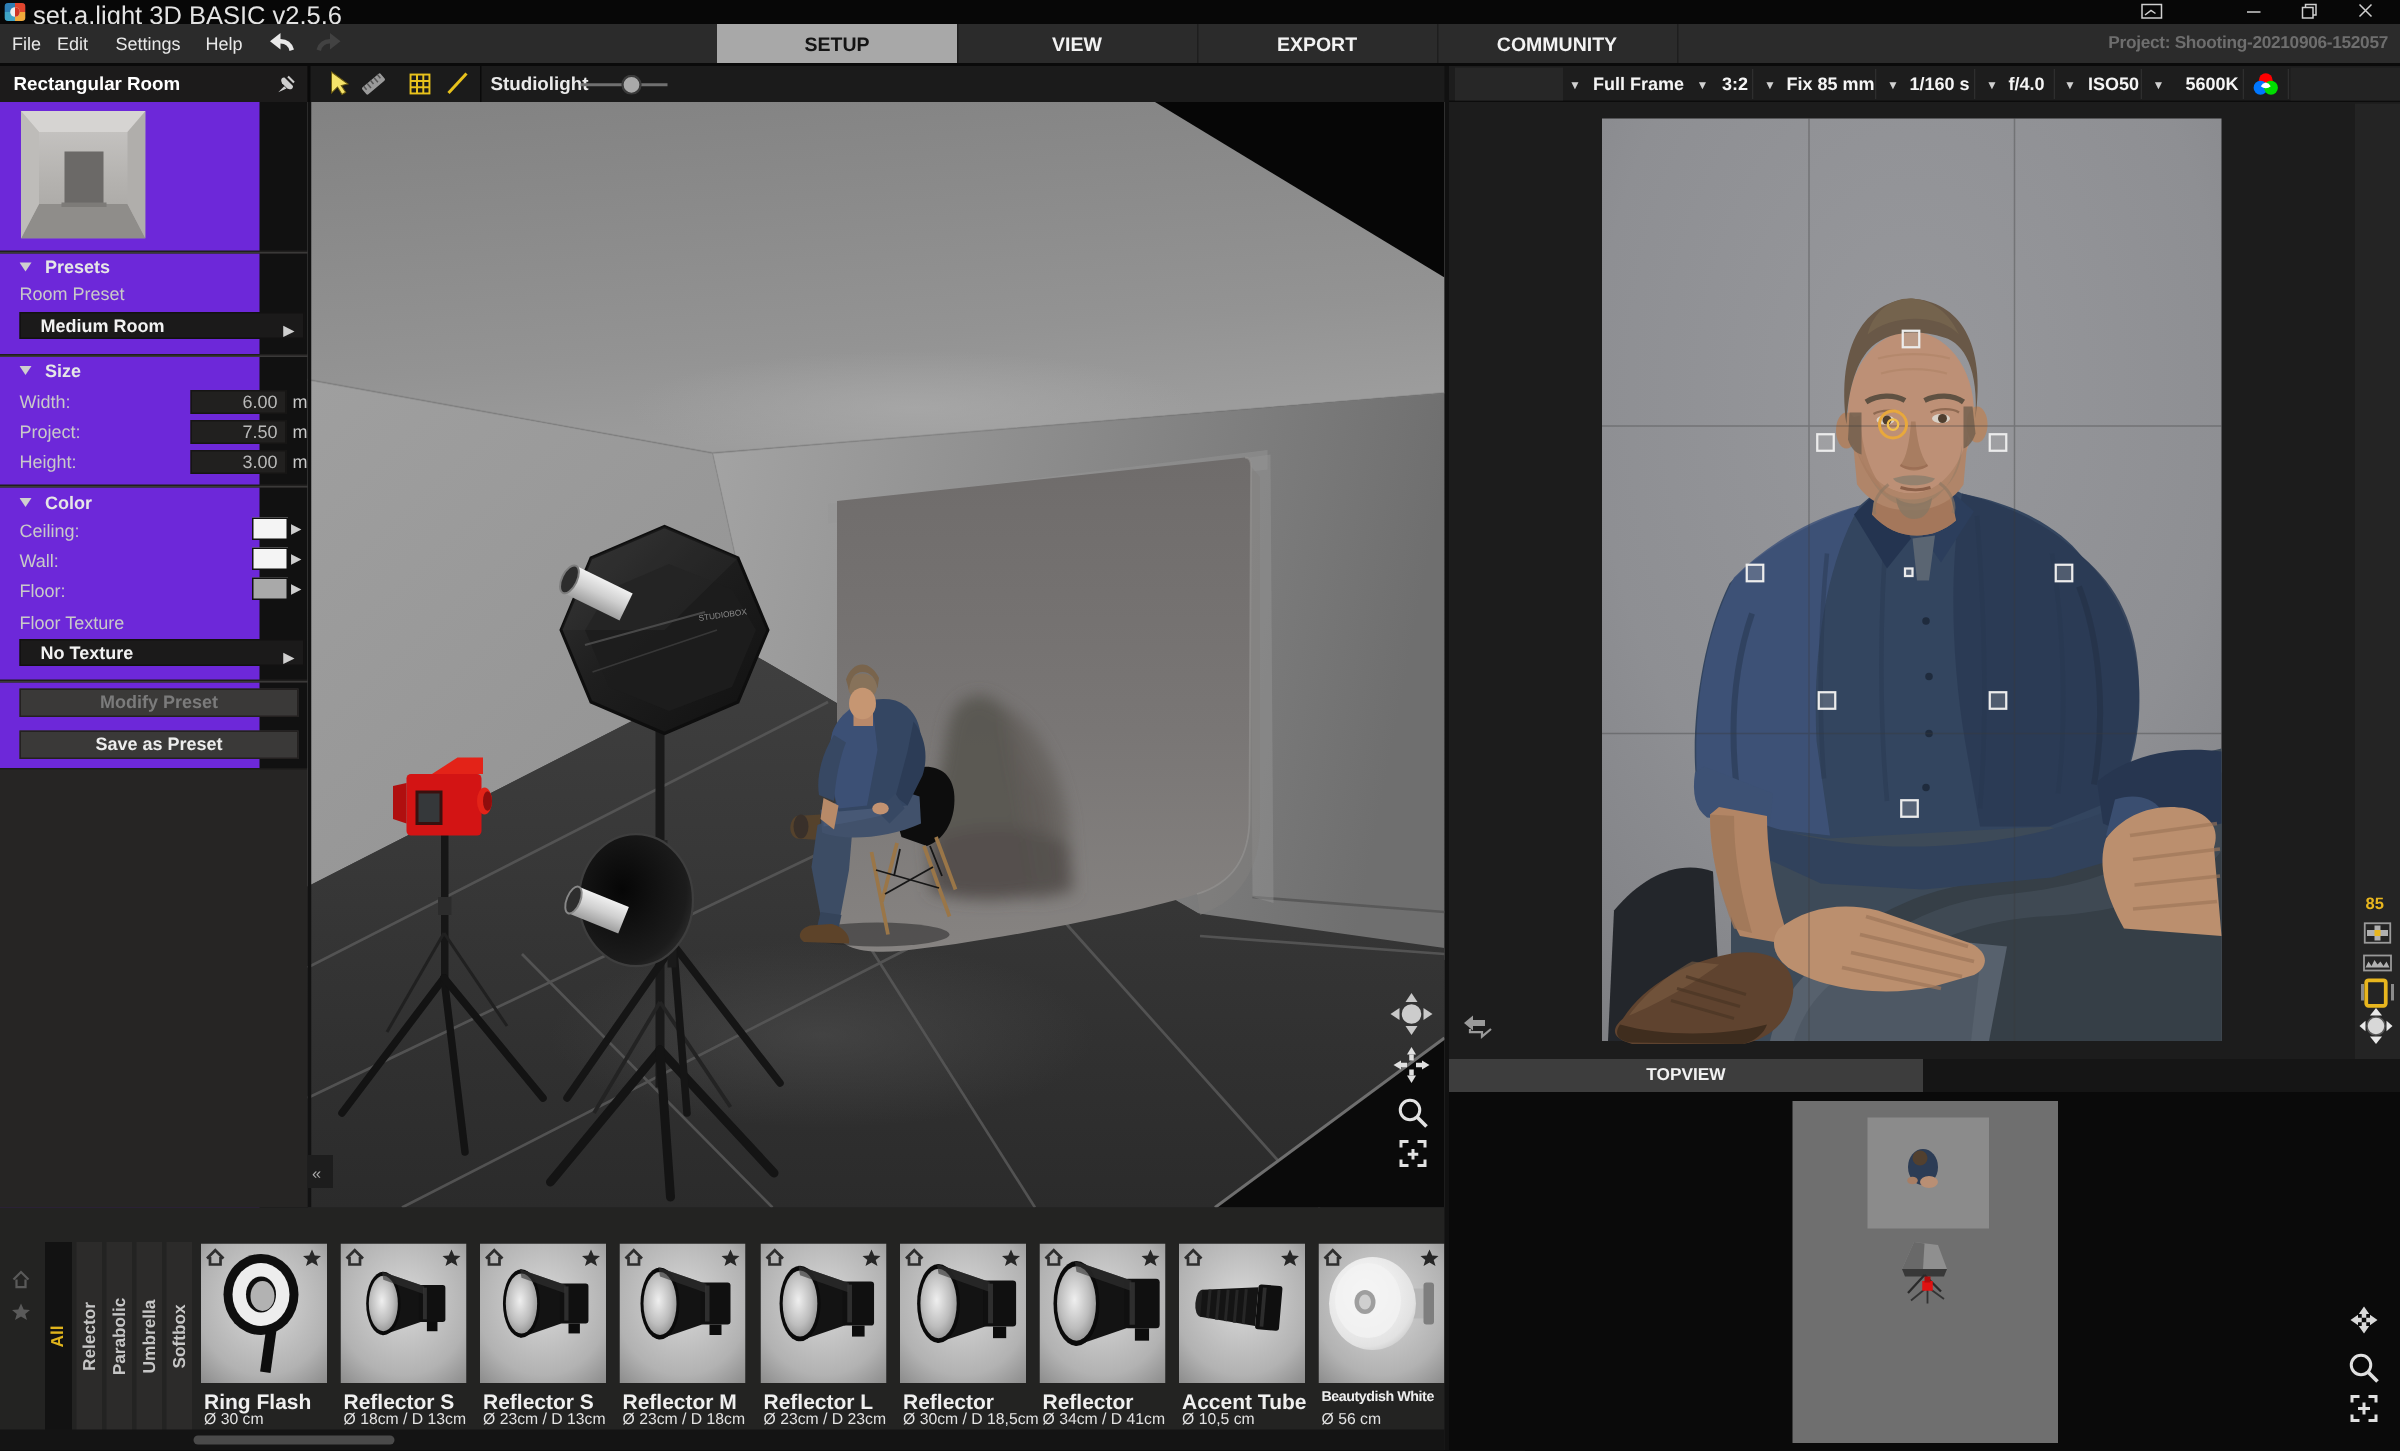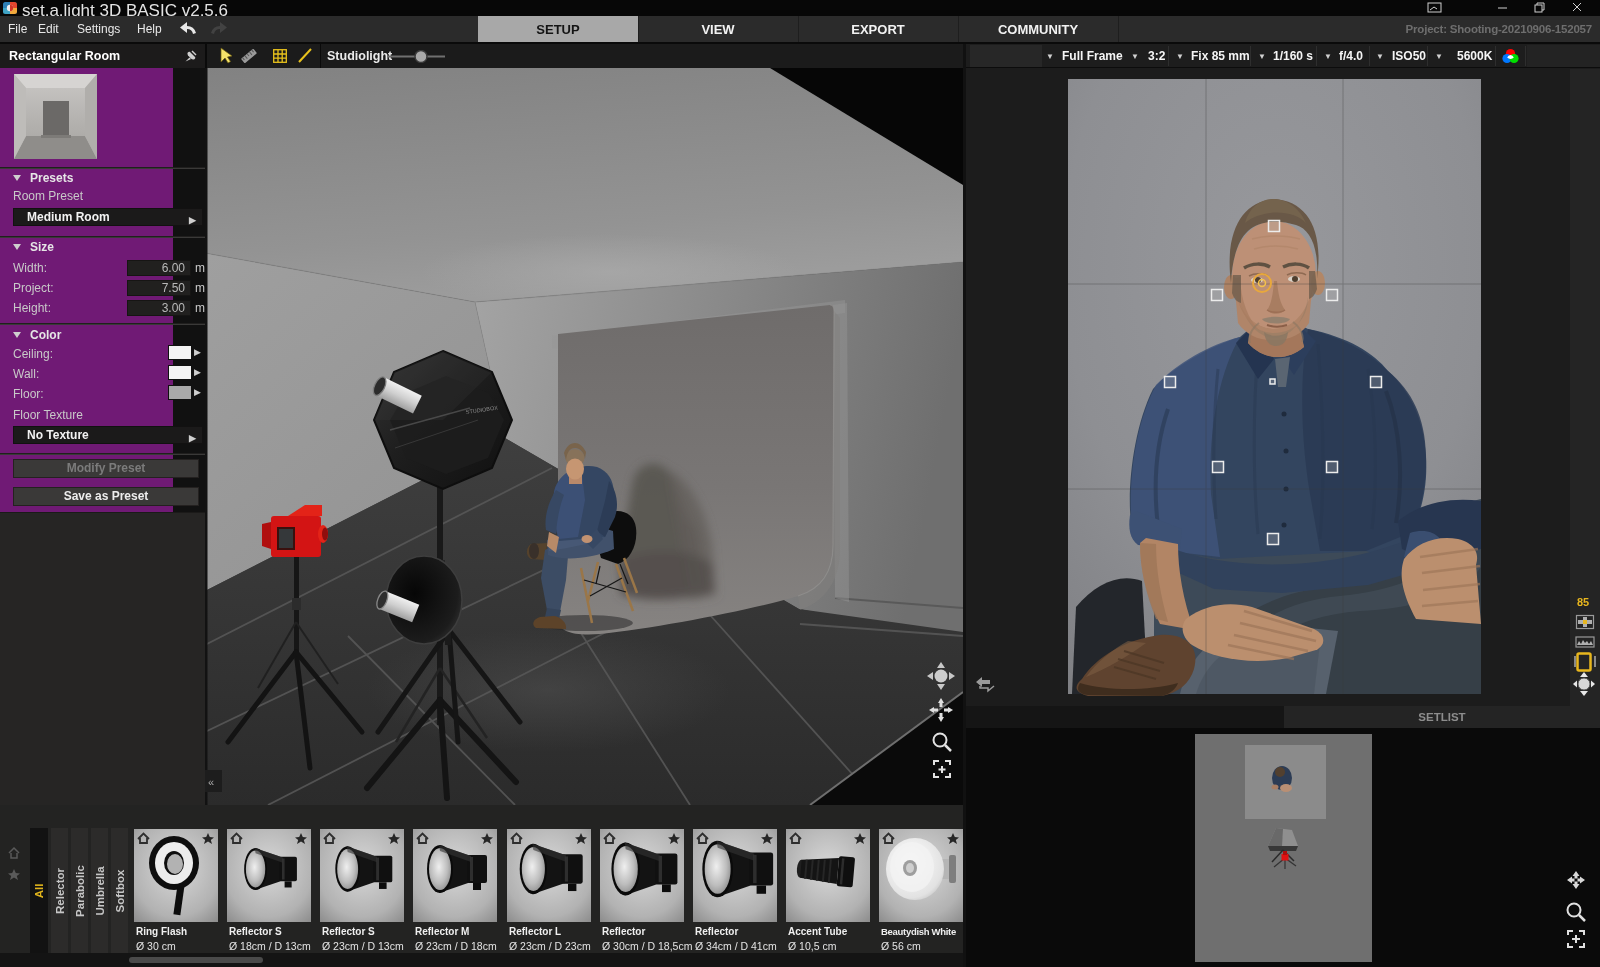--- a/index.html
+++ b/index.html
@@ -11,21 +11,21 @@
 #titlebar{left:0;top:0;width:1600px;height:16px;background:#070707;color:#e3e3e3;}
 #titlebar .t{position:absolute;left:22px;top:1px;font-size:17px;}
 
 #menubar{left:0;top:16px;width:1600px;height:26px;background:#2b2b2b;}
 .mitem{position:absolute;top:0;height:16px;line-height:26px;color:#e8e8e8;font-size:12px;}
 .tab{position:absolute;top:0;height:26px;line-height:27px;text-align:center;width:160px;
  color:#f2f2f2;font-weight:bold;font-size:13px;}
 .tab.active{background:#a8a8a8;color:#141414;}
 #menubar .sep{position:absolute;top:0;width:1px;height:26px;background:#1e1e1e;}
 
-#lpanel{left:0;top:44px;width:173px;height:761px;background:#701a75;}
+#lpanel{left:0;top:44px;width:173px;height:761px;background:#6d28d9;}
 #lpanel .hdr{position:absolute;left:0;top:0;width:205px;height:24px;background:#1c1b1b;
  color:#fff;font-size:12.5px;font-weight:bold;line-height:24px;padding-left:9px;}
 .lbl{position:absolute;color:#c9c9c9;font-size:12px;}
 .sechead{position:absolute;color:#e6e6e6;font-size:12px;font-weight:bold;}
 .divline{position:absolute;left:0;width:205px;height:2px;background:#201f1e;border-bottom:1px solid #3a3938;}
 .inbox{position:absolute;background:#21201f;border:1px solid #161514;color:#b9b9b9;
  font-size:12px;text-align:right;padding-right:5px;line-height:14px;}
 .drop{position:absolute;left:13px;width:190px;height:18px;background:#1b1a1a;border:1px solid #121111;
  color:#f2f2f2;font-weight:bold;font-size:12px;line-height:16px;padding-left:13px;}
 .drop .ar{position:absolute;right:6px;top:3px;color:#cfcfcf;font-size:9px;}
@@ -35,21 +35,21 @@
 #vtoolbar{left:205px;top:44px;width:758px;height:24px;background:#1b1b1b;border-left:2px solid #0a0a0a;}
 #scene{left:205px;top:68px;width:758px;height:737px;}
 
 #bpanel{left:0;top:805px;width:963px;height:162px;background:#232322;overflow:hidden;}
 #btabs{position:absolute;left:0;top:0;width:963px;height:19px;background:#191918;}
 .btab{position:absolute;top:0;height:19px;line-height:19px;font-size:11.5px;font-weight:bold;color:#8f8f8f;}
 .vtab{position:absolute;top:23px;height:126px;background:#2c2b2a;color:#c6c6c6;}
 .vtab span{position:absolute;left:50%;top:50%;transform:translate(-50%,-50%) rotate(-90deg);
  white-space:nowrap;font-size:11.5px;font-weight:bold;}
 .cell{position:absolute;top:24px;width:84px;height:93px;}
-.cellname{position:absolute;color:#efefef;font-size:10px;font-weight:bold;white-space:nowrap;}
+.cellname{position:absolute;color:#efefef;font-size:14px;font-weight:bold;white-space:nowrap;}
 .cellsize{position:absolute;color:#e3e3e3;font-size:10.5px;white-space:nowrap;}
 
 #rpanel{left:966px;top:44px;width:634px;height:923px;background:#1c1c1c;}
 #rbar{position:absolute;left:0;top:0;width:634px;height:24px;background:#1d1d1d;border-bottom:1px solid #0c0c0c;}
 .ritem{position:absolute;top:0;height:24px;line-height:24px;color:#f5f5f5;font-size:12px;font-weight:bold;}
 .rcaret{position:absolute;top:0;height:24px;line-height:25px;color:#d0d0d0;font-size:8px;}
 .rsep{position:absolute;top:2px;width:1px;height:20px;background:#0d0d0d;border-right:1px solid #2e2e2e;}
 #rtabs{position:absolute;left:0;top:662px;width:634px;height:22px;background:#151515;}
 </style>
 </head>
@@ -785,21 +785,21 @@
               <path d="M11 0 L7 -3.5 L7 3.5 Z"></path>
         </g>
       </g>
       <g transform="translate(10,608)" fill="#9a9a9a">
         <path d="M0 5 L6 0 L6 3 L14 3 L14 7 L6 7 L6 10 Z"></path>
         <path d="M18 9 L12 14 L12 11 L4 11 L4 9" fill="none" stroke="#9a9a9a" stroke-width="1.5"></path>
       </g>
     </svg>
     </div>
     <div id="rtabs">
-      <div class="abs" style="left:318px;top:0;width:316px;height:22px;background:#242424;color:#8d8d8d;font-size:11.5px;font-weight:bold;text-align:center;line-height:22px">SETLIST</div>
+      <div class="abs" style="left:0;top:0;width:316px;height:22px;background:#3d3d3d;color:#f2f2f2;font-size:11.5px;font-weight:bold;text-align:center;line-height:22px">TOPVIEW</div>
     </div>
     <div class="abs" id="topview" style="left:0;top:684px;width:634px;height:239px;background:#0a0a0a">
     <svg width="634" height="239" viewBox="0 0 634 239">
       <rect x="229" y="6" width="177" height="228" fill="#6f6f6f"></rect>
       <rect x="279" y="17" width="81" height="74" fill="#8b8b8b"></rect>
 
       <ellipse cx="316" cy="50" rx="10" ry="12" fill="#2c3c55"></ellipse>
       <circle cx="314" cy="44" r="5" fill="#52402f"></circle>
       <ellipse cx="320" cy="60" rx="6" ry="4" fill="#b98f74"></ellipse>
       <ellipse cx="309" cy="59" rx="3.5" ry="2.5" fill="#a87e64"></ellipse>

